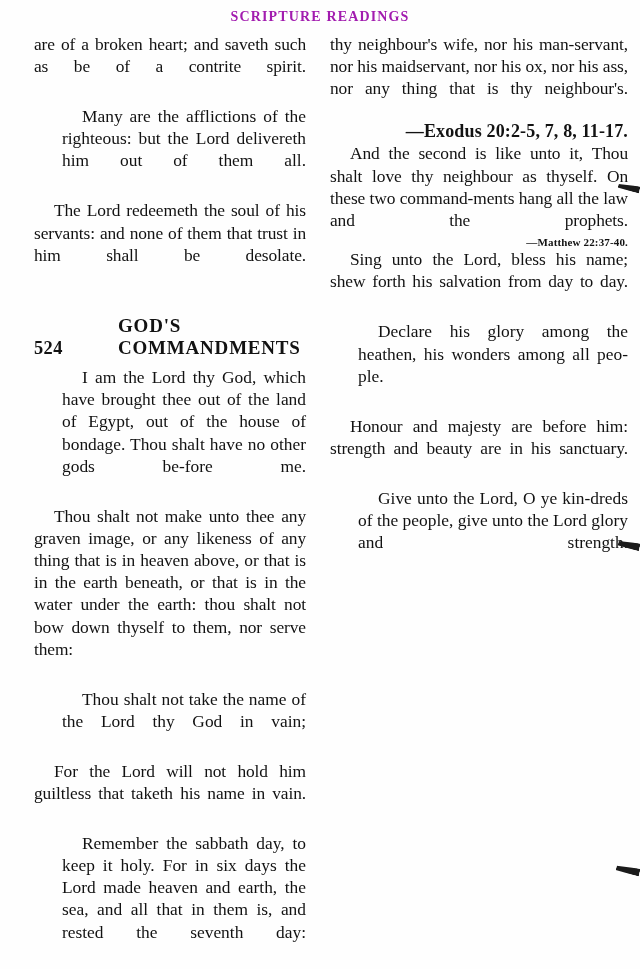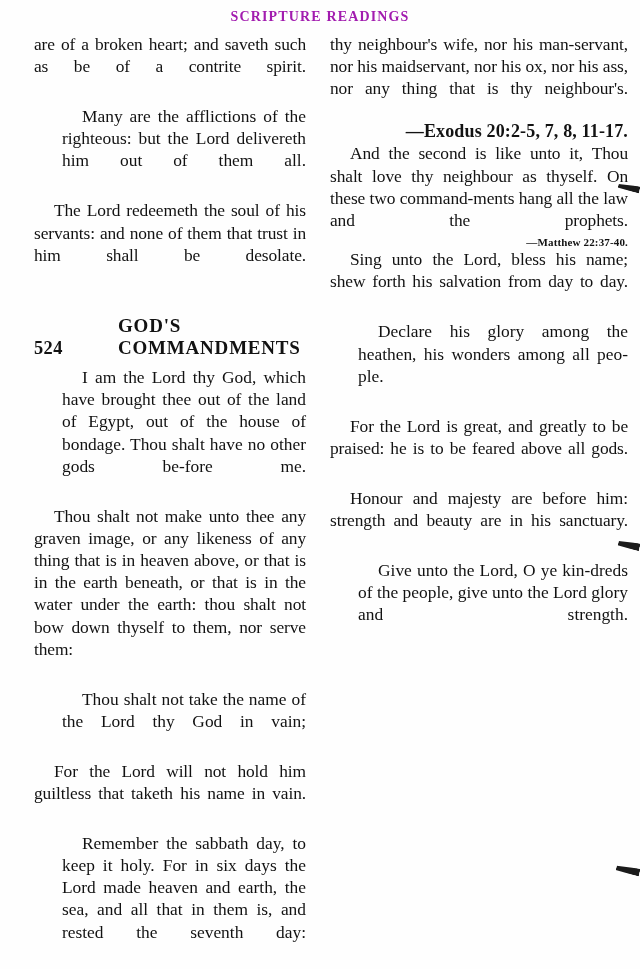--- a/index.html
+++ b/index.html
@@ -209,21 +209,20 @@
       <p class="citation tight">—Exodus 20:2-5, 7, 8, 11-17.</p>
 
 
       <p class="para bold indent">And the second is like unto it, Thou shalt love thy neighbour as thyself. On these two command-ments hang all the law and the prophets.</p>
 
       <p class="citation-inline">—Matthew 22:37-40.</p>
 
 
       <p class="para bold indent">Sing unto the Lord, bless his name; shew forth his salvation from day to day.</p>
       <p class="para plain indent">Declare his glory among the heathen, his wonders among all peo-ple.</p>
-      <p class="para bold indent">For the Lord is great, and greatly to be praised: he is to be feared above all gods.</p>
       <p class="para bold indent">Honour and majesty are before him: strength and beauty are in his sanctuary.</p>
       <p class="para plain indent">Give unto the Lord, O ye kin-dreds of the people, give unto the Lord glory and strength.</p>
 
     </div>
   </div>
 
   <div class="scan-mark m1"></div>
   <div class="scan-mark m2"></div>
   <div class="scan-mark m3"></div>
 

